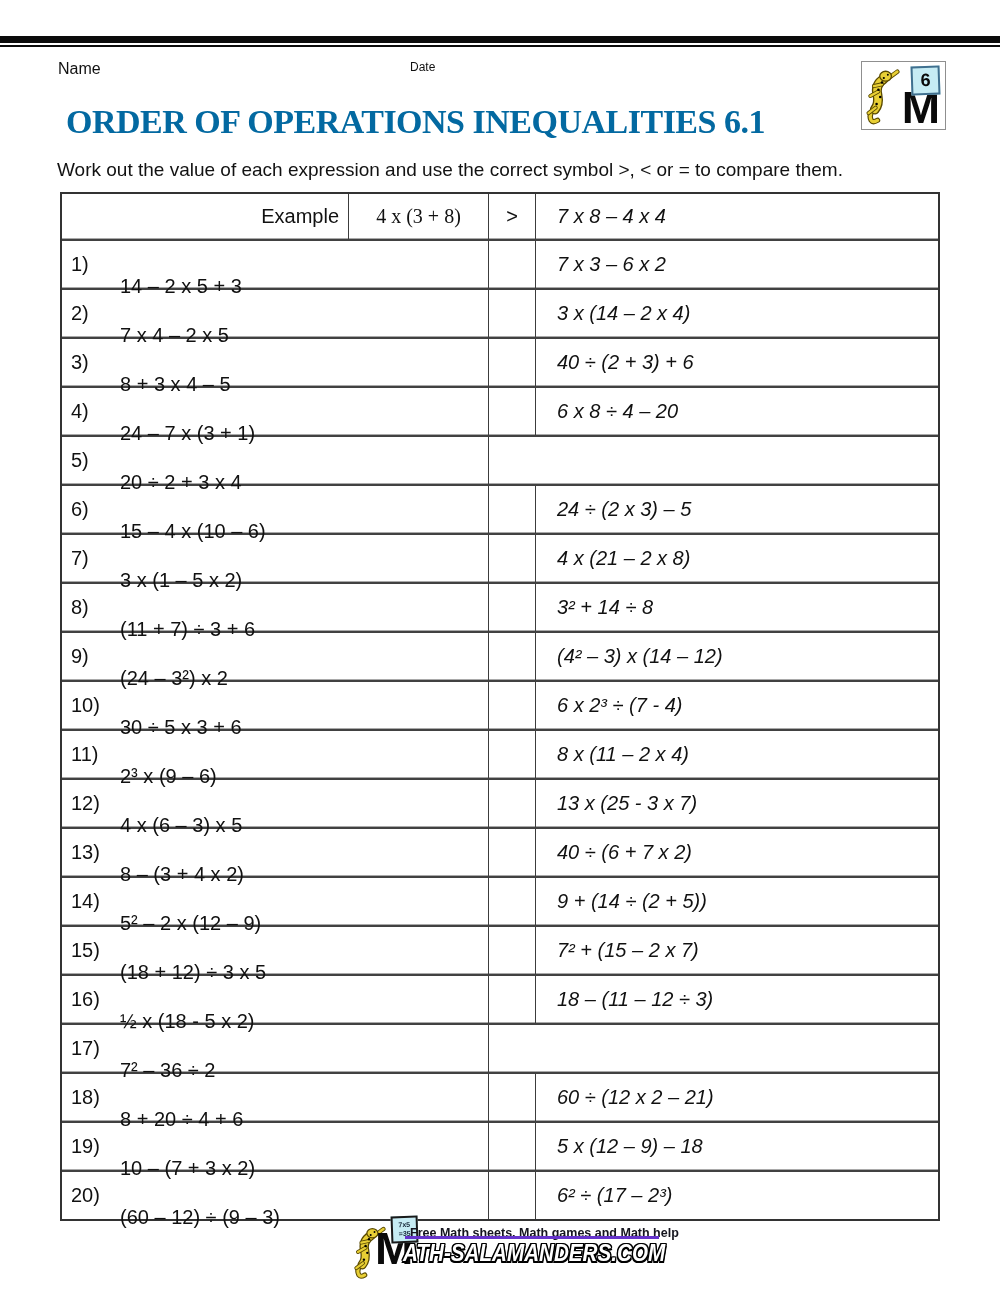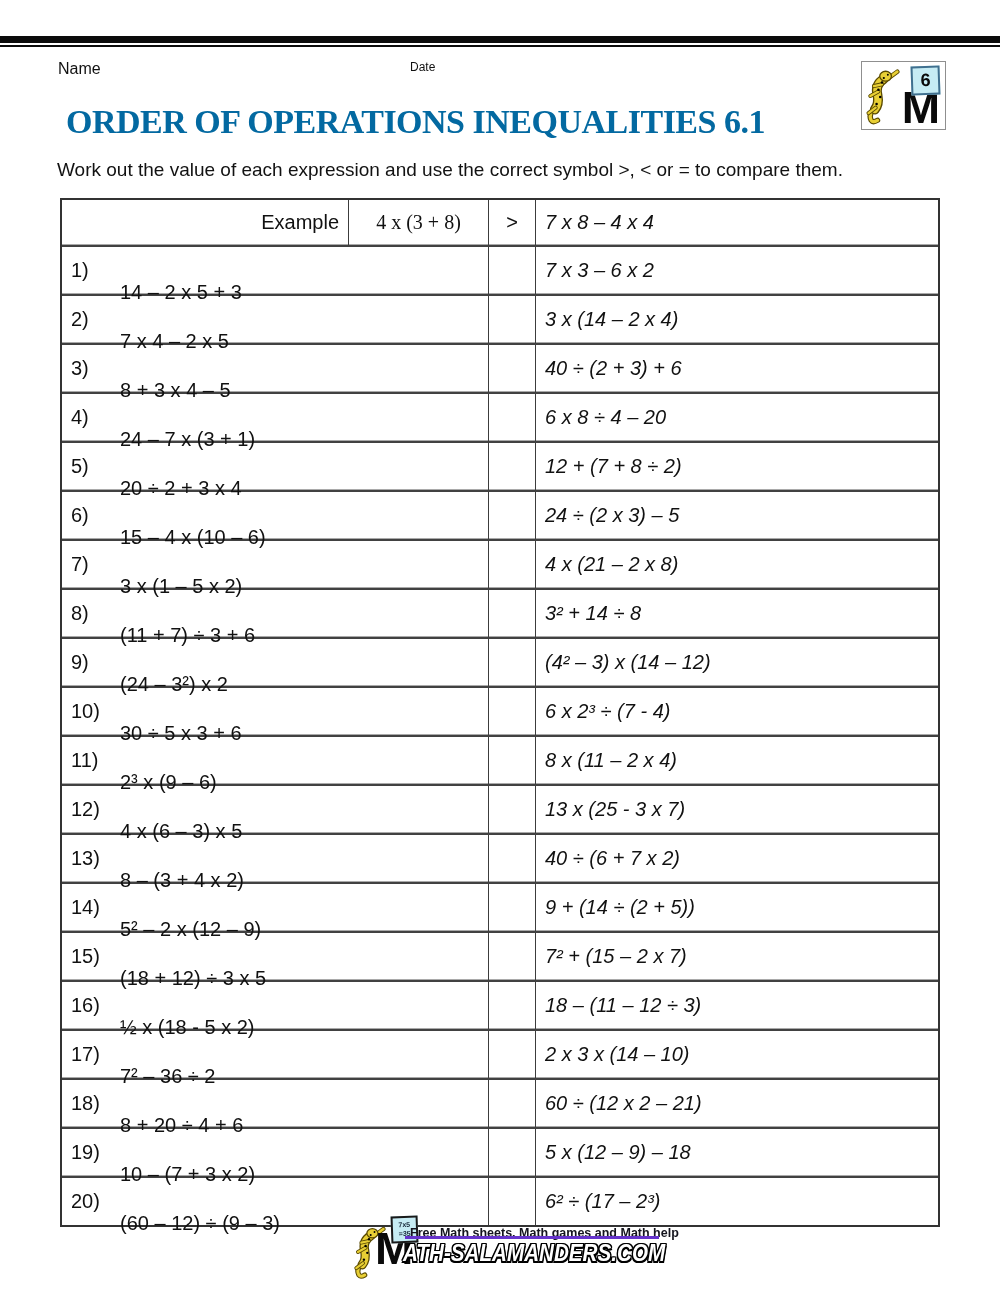--- a/index.html
+++ b/index.html
@@ -46,31 +46,31 @@
     font-weight:600;font-size:34px;letter-spacing:-.5px;
     color:#0369a1;white-space:nowrap;
   }
   .instruction{
     position:absolute;left:57px;top:151px;
     font-size:19px;color:#121212;white-space:nowrap;margin-top:8px;
   }
 
   
   .wtable{
-    position:absolute;left:60px;top:198px;width:880px;
+    position:absolute;left:60px;top:192px;width:880px;
     box-sizing:border-box;border:2px solid #333;
     background:#fff;
   }
   .erow{display:flex;height:45px;}
   .trow{display:flex;height:47px;border-top:2px solid #414141;box-shadow:0 -1px 0 #a9a9a9;}
   .cell{box-sizing:border-box;display:flex;align-items:center;font-size:20px;}
   .c-exlabel{width:286px;justify-content:flex-end;padding-right:9px;}
   .c-exleft{width:140px;border-left:1px solid #3c3c3c;justify-content:center;font-family:Liberation Serif, serif;}
   .c-sym{width:47px;border-left:1px solid #3c3c3c;justify-content:center;}
-  .c-right{flex:1;border-left:1px solid #3c3c3c;padding-left:9px;font-style:italic;}
+  .c-right{flex:1;border-left:1px solid #3c3c3c;padding-left:21px;font-style:italic;}
   .c-left{width:426px;}
   .rnum{display:inline-block;width:58px;padding-left:9px;box-sizing:border-box;}
   .rexpr{white-space:nowrap;margin-top:43px;}
 
   
   .footer{position:absolute;left:356px;top:1216px;width:420px;height:78px;}
   .footer .f-m{
     position:absolute;left:19px;top:10px;
     font-weight:bold;font-size:46px;line-height:1;color:#0a0a0a;
     transform:scaleY(.95);
@@ -176,21 +176,20 @@
     <div class="cell c-sym"></div>
     <div class="cell c-right">6 x 8 ÷ 4 – 20</div>
   </div>
 
   <div class="trow">
     <div class="cell c-left">
       <span class="rnum">5)</span>
       <span class="rexpr">20 ÷ 2 + 3 x 4</span>
     </div>
     <div class="cell c-sym"></div>
-    <div class="cell c-right">12 + (7 + 8 ÷ 2)</div>
   </div>
 
   <div class="trow">
     <div class="cell c-left">
       <span class="rnum">6)</span>
       <span class="rexpr">15 – 4 x (10 – 6)</span>
     </div>
     <div class="cell c-sym"></div>
     <div class="cell c-right">24 ÷ (2 x 3) – 5</div>
   </div>
@@ -284,21 +283,20 @@
     <div class="cell c-sym"></div>
     <div class="cell c-right">18 – (11 – 12 ÷ 3)</div>
   </div>
 
   <div class="trow">
     <div class="cell c-left">
       <span class="rnum">17)</span>
       <span class="rexpr">7² – 36 ÷ 2</span>
     </div>
     <div class="cell c-sym"></div>
-    <div class="cell c-right">2 x 3 x (14 – 10)</div>
   </div>
 
   <div class="trow">
     <div class="cell c-left">
       <span class="rnum">18)</span>
       <span class="rexpr">8 + 20 ÷ 4 + 6</span>
     </div>
     <div class="cell c-sym"></div>
     <div class="cell c-right">60 ÷ (12 x 2 – 21)</div>
   </div>

